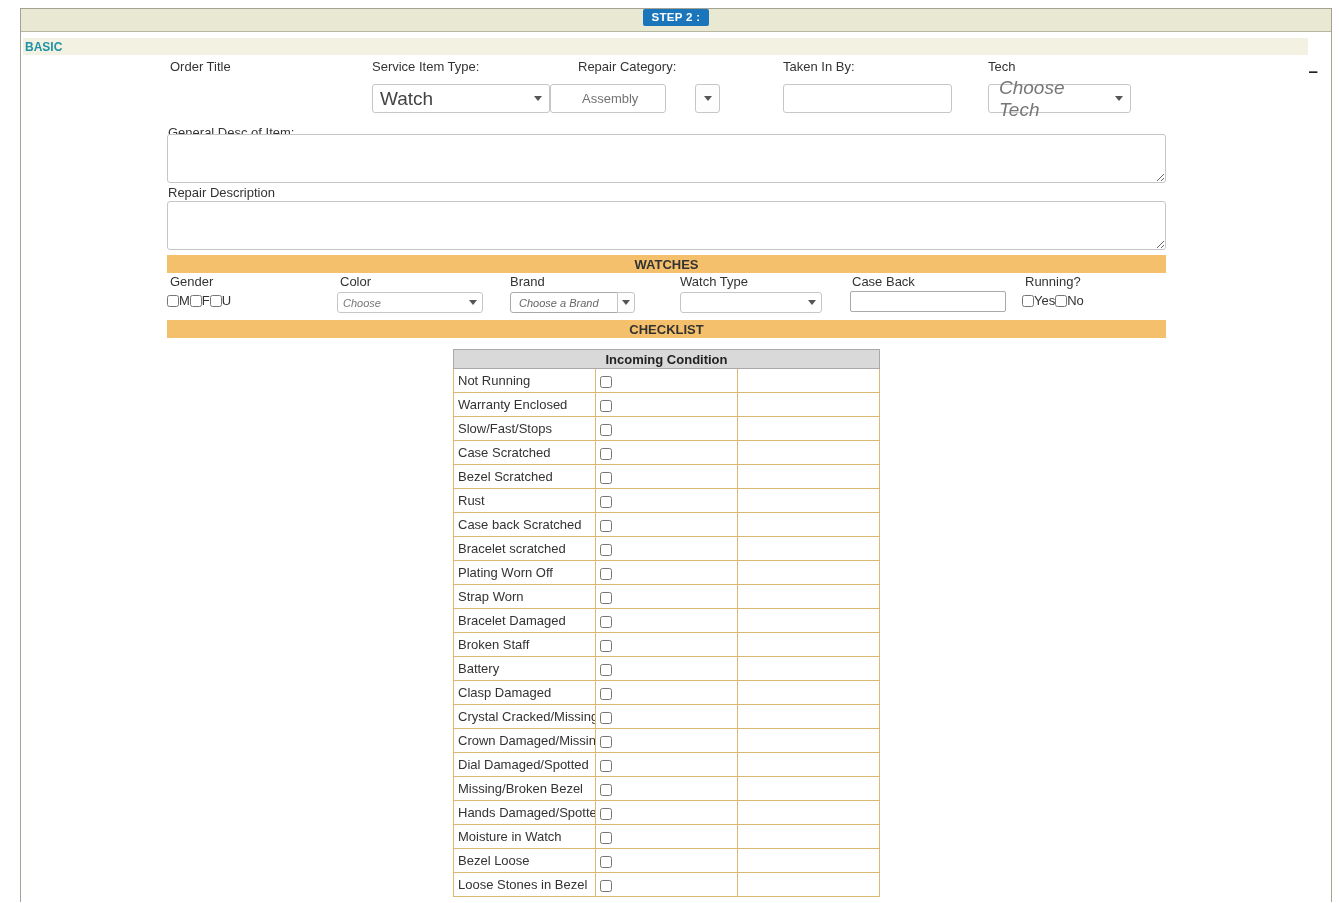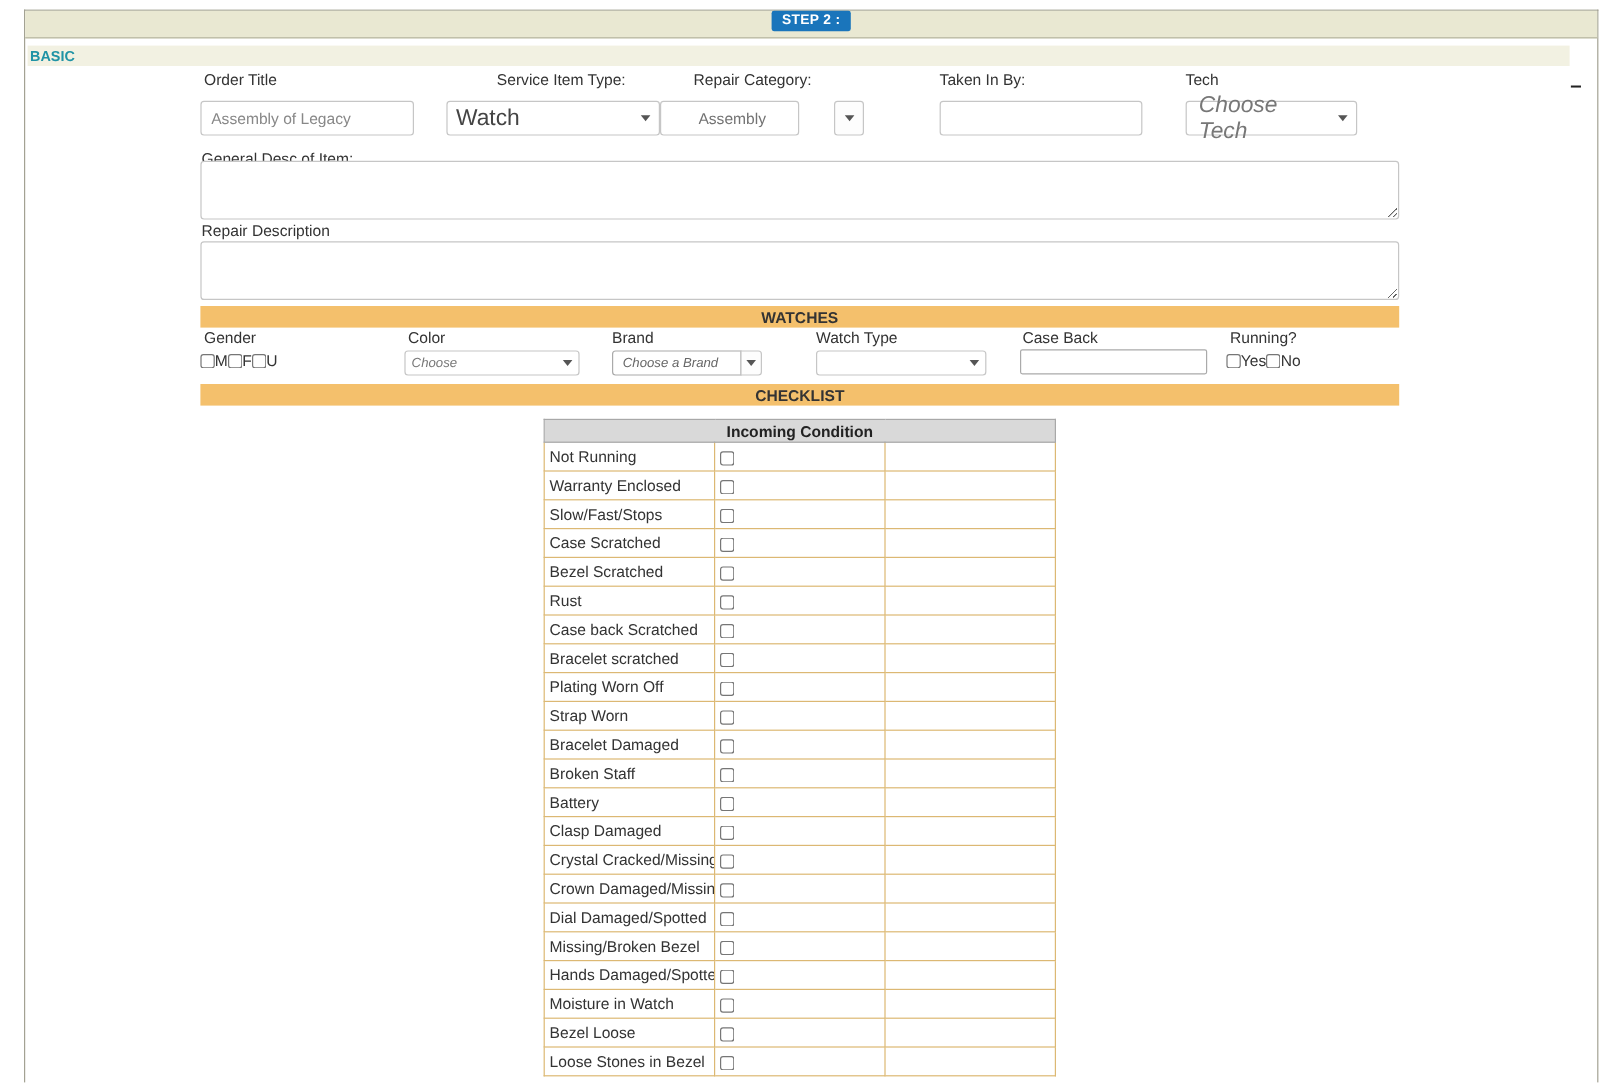--- a/index.html
+++ b/index.html
@@ -103,26 +103,25 @@
     <span class="minimize">–</span>
   </div>
 
   <div class="body-area">
 
     <div class="basic-strip">
       <span class="basic-label">BASIC</span>
     </div>
 
     <span class="flabel" style="left:149px; top:27px;">Order Title</span>
-    <span class="flabel" style="left:351px; top:27px;margin-left:42px;">Service Item Type:</span>
+    <span class="flabel" style="left:351px; top:27px;">Service Item Type:</span>
     <span class="flabel" style="left:557px; top:27px;">Repair Category:</span>
     <span class="flabel" style="left:762px; top:27px;">Taken In By:</span>
     <span class="flabel" style="left:967px; top:27px;">Tech</span>
 
-    <input class="tinput" style="left: 146px; top: 52px; width: 178px;" value="Assembly of Legacy">
     <div class="sel" style="left:351px; top:52px; width:178px;">
       <span class="sel-text">Watch</span>
       <span class="arrow"></span>
     </div>
     <input class="tinput" style="left: 529px; top: 52px; width: 116px; color: #737373; padding-left: 31px;" value="Assembly">
     <div class="combo-btn" style="left:674px; top:52px;">
       <span class="arrow" style="margin:0;"></span>
     </div>
     <input class="tinput" style="left: 762px; top: 52px; width: 169px; color: rgb(51, 51, 51);" value="">
     <div class="sel" style="left:967px; top:52px; width:143px;padding-left:10px;">

